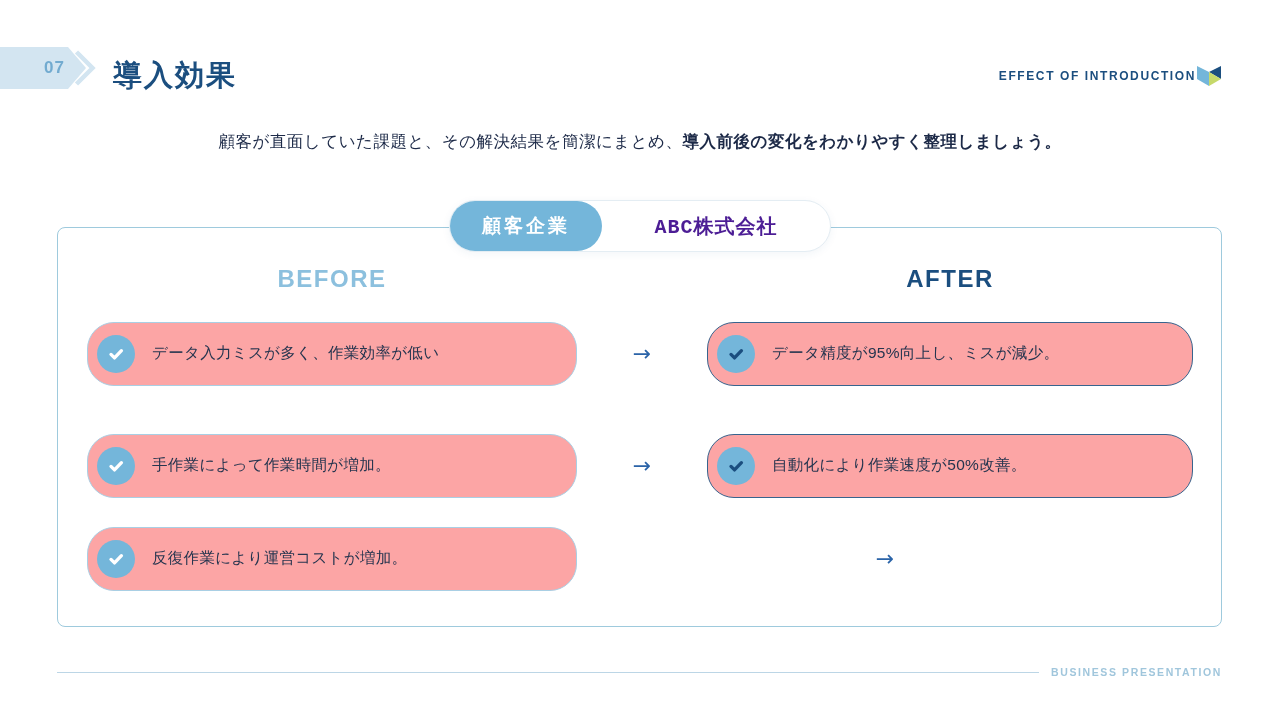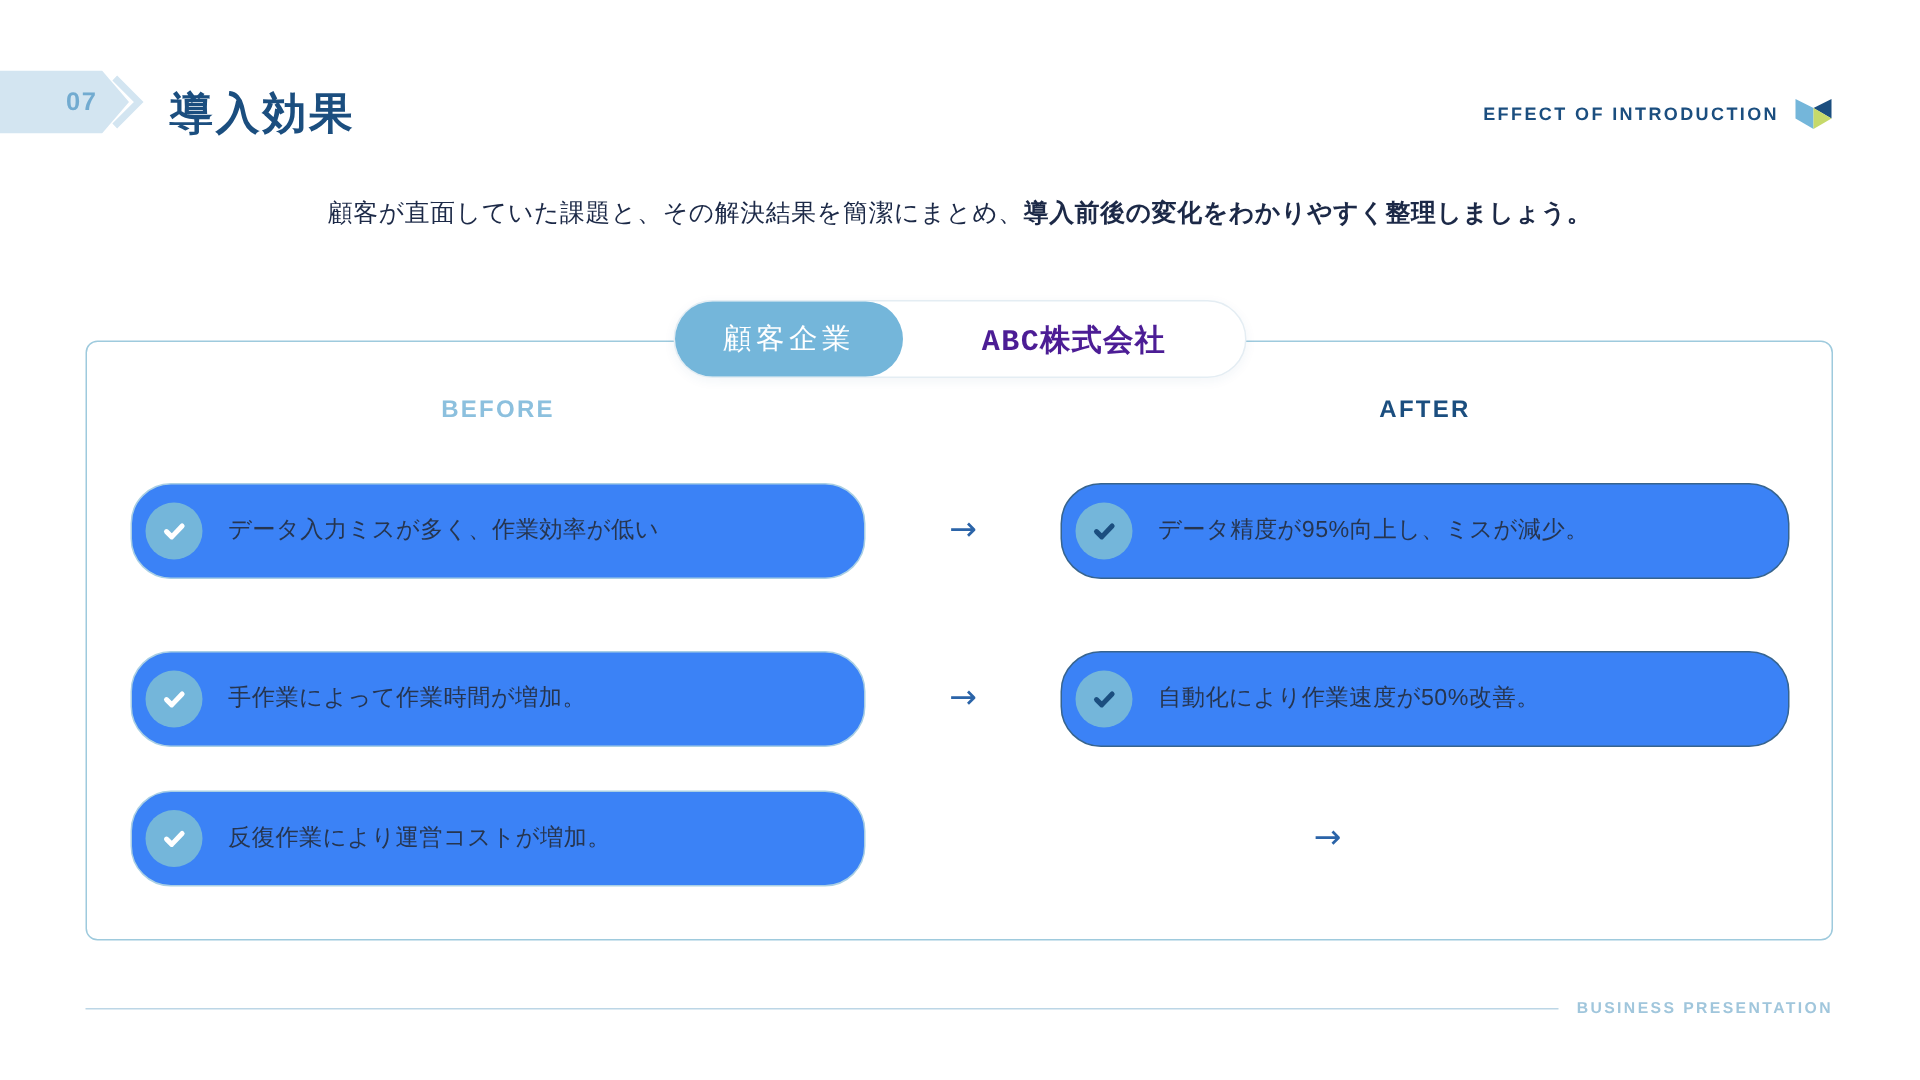--- a/index.html
+++ b/index.html
@@ -14,53 +14,53 @@
   .slide{position:relative;width:1280px;height:720px;background:#fff;}
 
   
   .page-header{position:absolute;top:55px;left:0;right:58px;height:42px;display:flex;align-items:center;}
   .badge{position:relative;width:97px;height:58px;flex-shrink:0;}
   .badge svg{position:absolute;left:0;top:0;}
   .badge-num{position:absolute;left:0;right:32px;top:0;line-height:42px;text-align:right;
     font-size:17px;font-weight:bold;color:var(--badge-num,#72abd0);letter-spacing:1px;}
   .page-title{margin-left:16px;font-size:29px;font-weight:800;color:var(--navy,#1b4e7f);letter-spacing:2px;}
   .header-spacer{flex:1;}
-  .header-right{display:flex;align-items:center;gap:10px;}
+  .header-right{display:flex;align-items:center;gap:0;}
   .header-label{font-size:12px;font-weight:bold;color:var(--navy,#1b4e7f);letter-spacing:1.6px;}
   .logo-icon svg{display:block;}
   .logo-left{fill:var(--accent-blue,#74b6da);}
   .logo-right{fill:var(--navy,#1b4e7f);}
   .logo-bottom{fill:var(--logo-yellow,#c6d96a);}
 
   
   .subtitle{position:absolute;top:131px;left:0;width:100%;text-align:center;
     font-size:16.5px;color:#1c2947;letter-spacing:0.5px;}
   .subtitle .bold{font-weight:bold;}
 
   
   .tab-bar{position:absolute;top:200px;left:50%;transform:translateX(-50%);
     width:382px;height:52px;background:#fff;border:1px solid #e4edf3;border-radius:27px;
     display:flex;align-items:stretch;z-index:3;box-shadow:0 2px 8px rgba(40,90,130,0.06);}
   .tab-active{width:152px;border-radius:26px;background:var(--accent-blue,#74b6da);
     display:flex;align-items:center;justify-content:center;border:none;
-    font-family:inherit;font-size:19px;font-weight:normal;color:#fff;letter-spacing:3px;cursor:pointer;}
+    font-family:inherit;font-size:19px;font-weight:bold;color:#fff;letter-spacing:3px;cursor:pointer;}
   .tab-company{flex:1;display:flex;align-items:center;justify-content:center;border:none;background:transparent;
     font-family:Liberation Mono, monospace;font-size:20px;font-weight:bold;color:#4c1d95;letter-spacing:1px;cursor:pointer;}
 
   
   .card{position:absolute;top:227px;left:57px;width:1165px;height:400px;background:#fff;
     border:1px solid var(--card-border,#9ecadd);border-radius:8px;z-index:1;}
 
-  .col-header{position:absolute;font-size:16px;font-weight:800;letter-spacing:1.5px;text-align:center;z-index:2;}
+  .col-header{position:absolute;font-size:24px;font-weight:800;letter-spacing:1.5px;text-align:center;z-index:2;}
   .col-before{top:265px;left:87px;width:490px;color:var(--before-heading,#8cc0de);}
   .col-after{top:265px;left:707px;width:486px;color:var(--navy,#1b4e7f);}
 
   .row{position:absolute;left:87px;width:1106px;height:53px;display:flex;align-items:center;z-index:2;}
   .row-1{top:327px;} .row-2{top:439px;} .row-3{top:532px;}
-  .pill{height:64px;border-radius:27px;background:#3b82f6;display:flex;align-items:center;padding-left:9px;gap:17px;}
+  .pill{height:64px;border-radius:27px;background:#fca5a5;display:flex;align-items:center;padding-left:9px;gap:17px;}
   .pill-before{width:490px;border:1px solid var(--light-border,#a9cfe4);}
   .pill-after{width:486px;border:1.5px solid var(--dark-border,#37648e);}
   .check-circle{width:38px;height:38px;border-radius:50%;background:var(--accent-blue,#74b6da);
     display:flex;align-items:center;justify-content:center;flex-shrink:0;}
   .check-circle.check-white{color:#fff;}
   .check-circle.check-navy{color:var(--navy,#1b4e7f);}
   .pill-text{font-size:15.5px;color:var(--text-dark,#26354f);letter-spacing:0.3px;}
   .arrow-cell{flex:1;display:flex;align-items:center;justify-content:center;}
   .arrow{font-size:22px;color:var(--arrow-blue,#2b64a8);font-family:"DejaVu Sans",sans-serif;}
 

